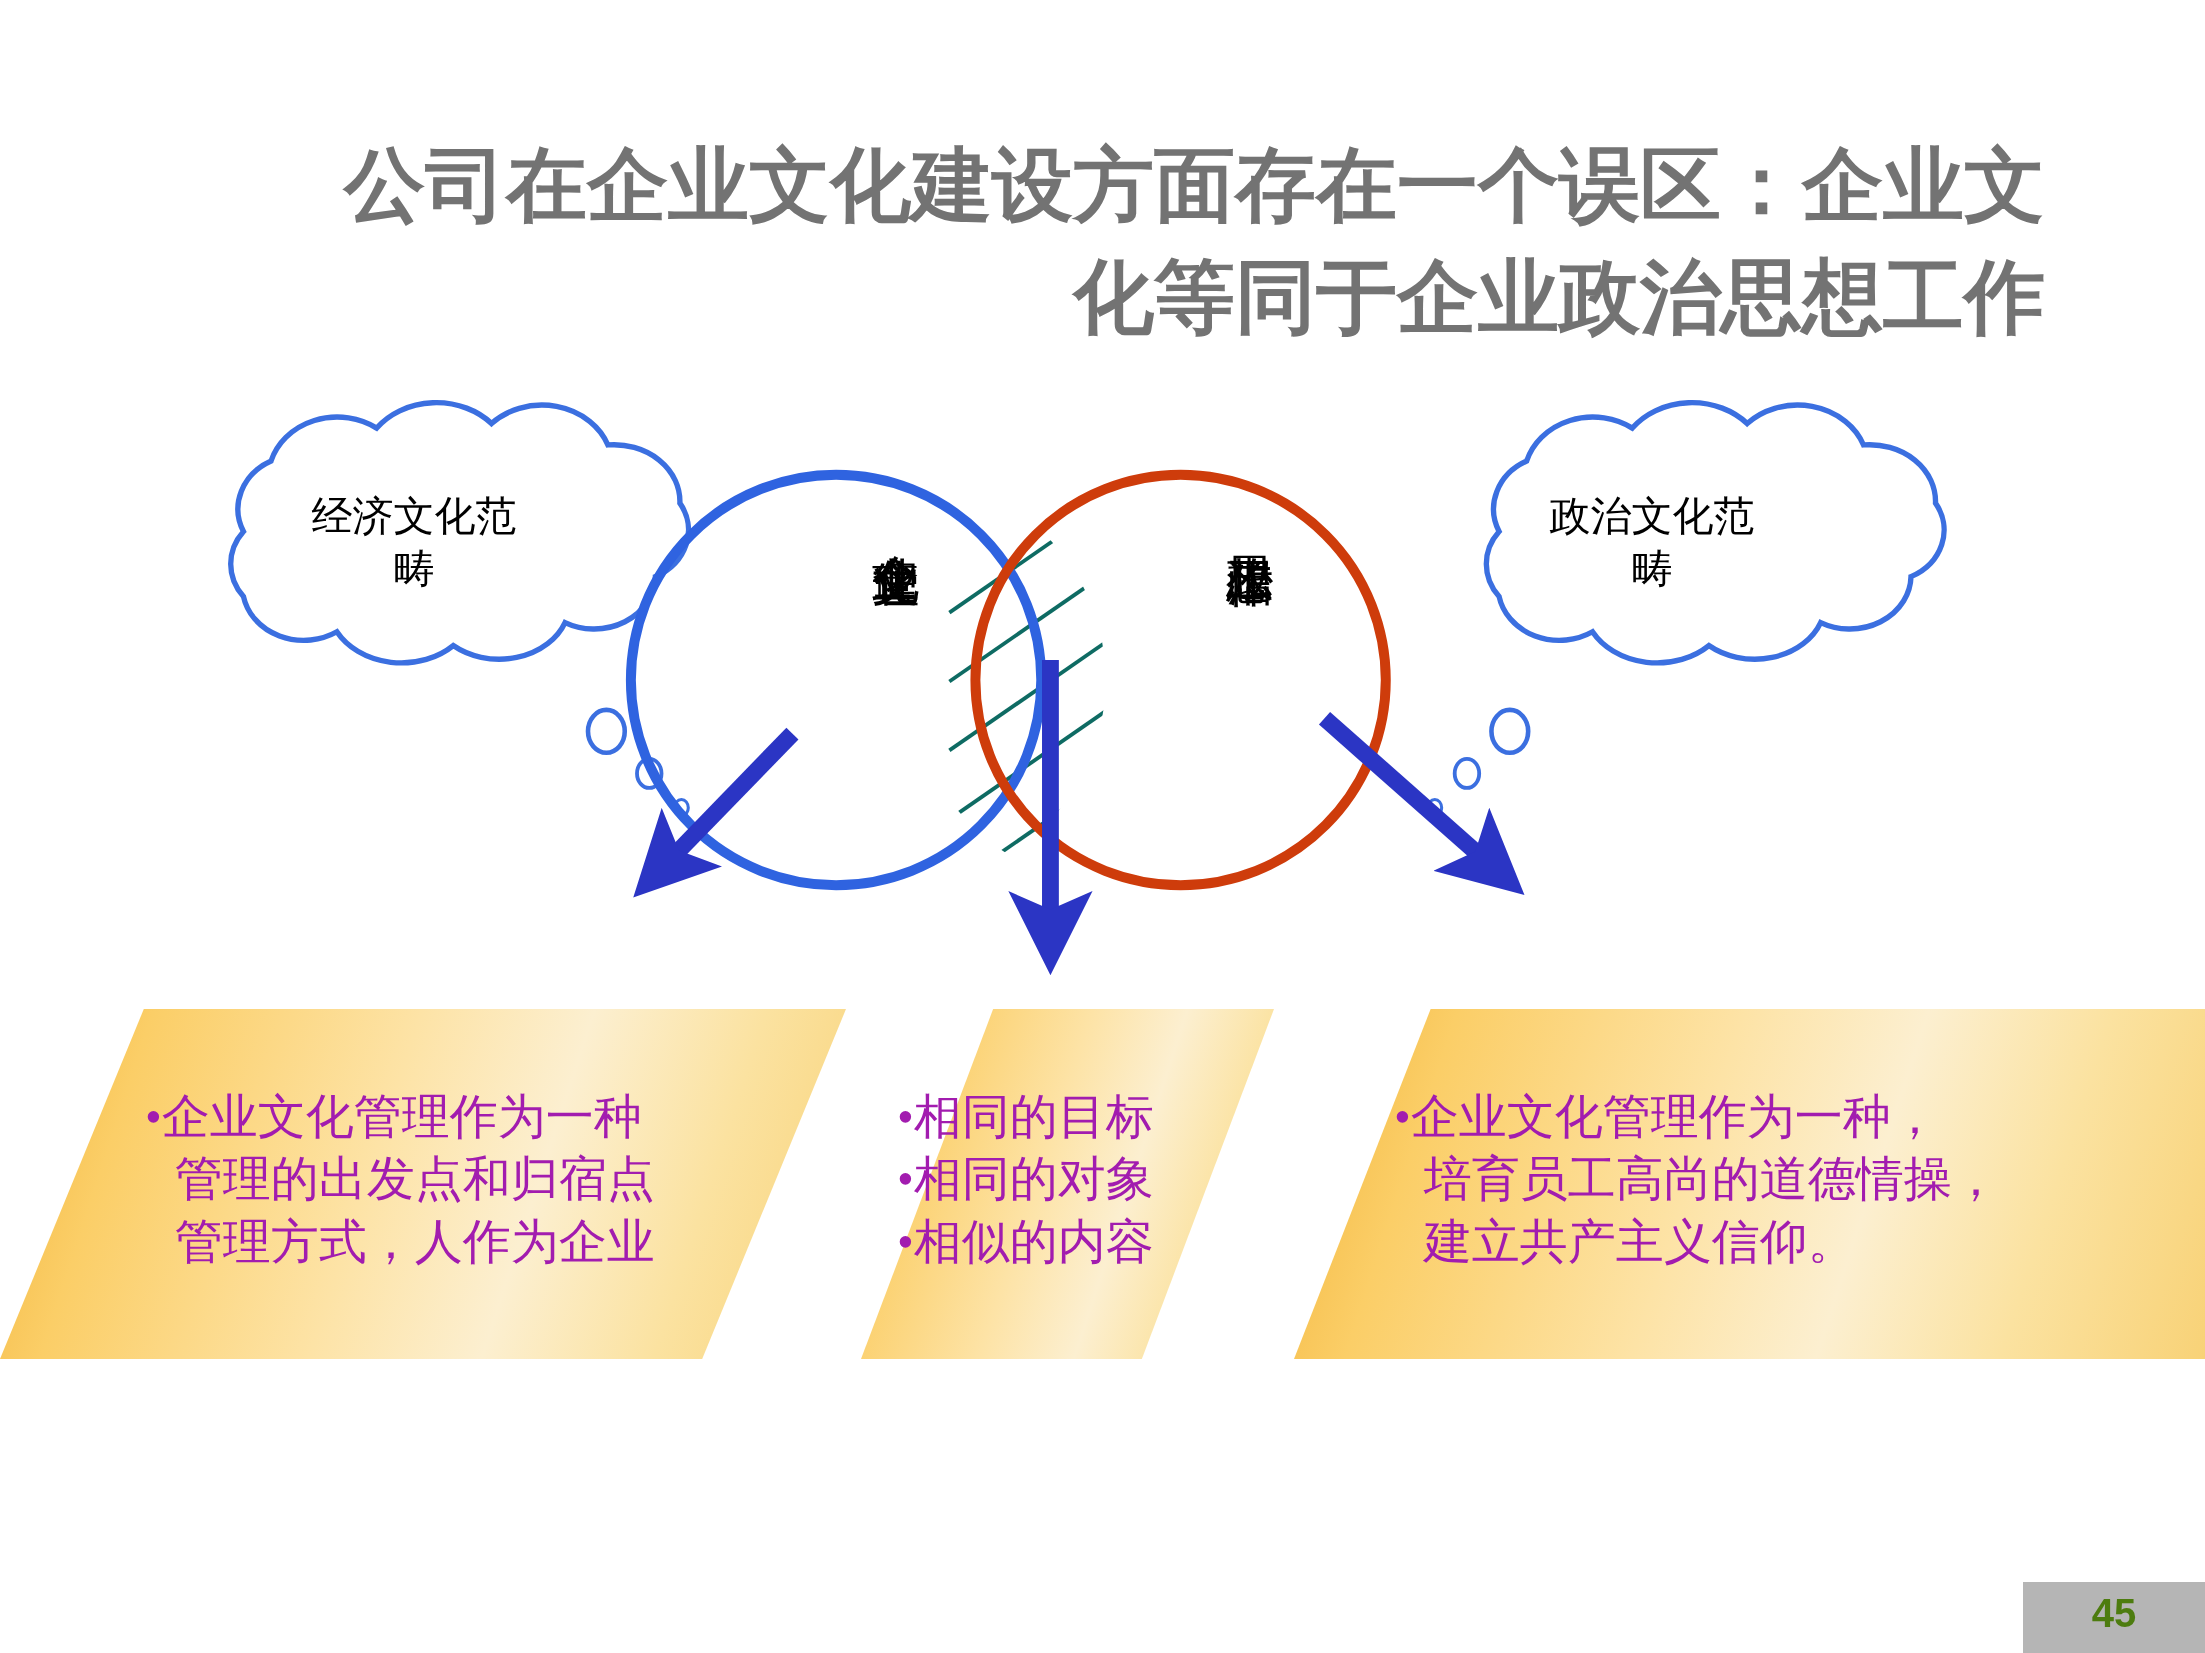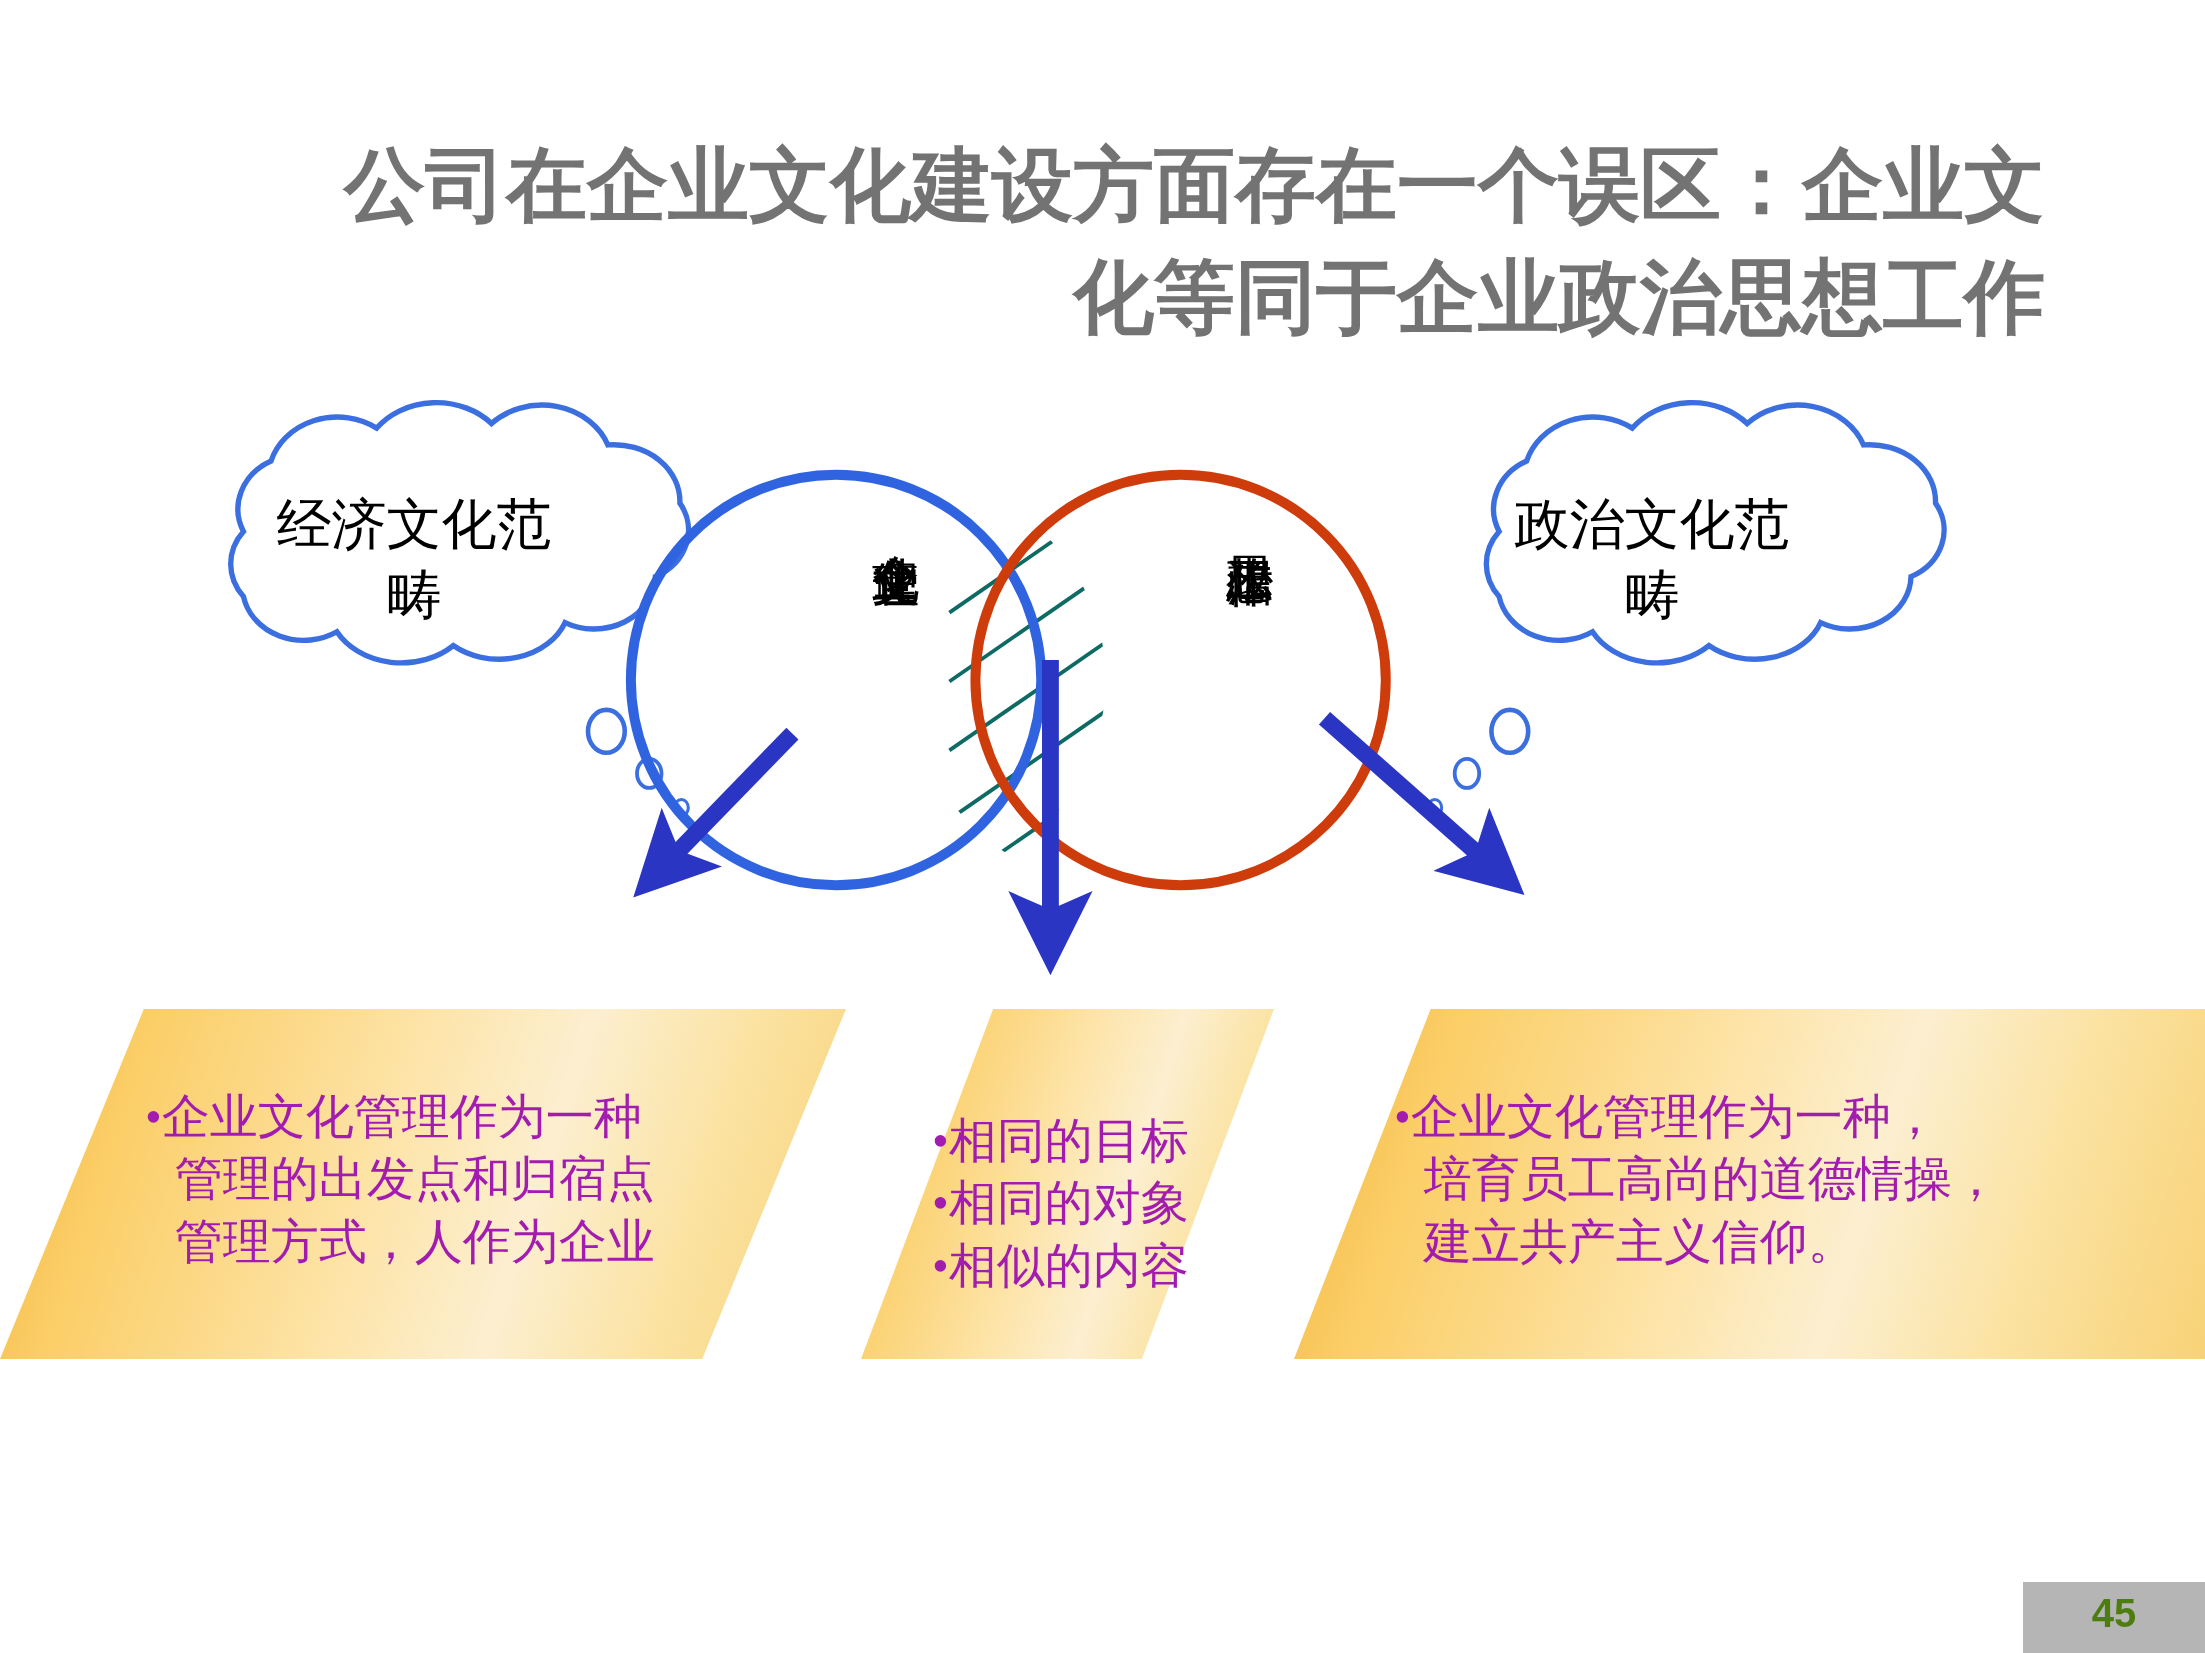--- a/index.html
+++ b/index.html
@@ -38,21 +38,21 @@
     width: 2205px;
     height: 1654px;
     pointer-events: none;
   }
   #diagram svg { display:block; }
 
   
   .cloud-text {
     position: absolute;
     text-align: center;
-    font-size: 55px;
+    font-size: 41px;
     line-height: 1.28;
     color: #000000;
     font-family: "Liberation Serif", "DejaVu Serif", serif;
   }
   #cloud-left-text  { left: 253px;  top: 490px; width: 322px; }
   #cloud-right-text { left: 1491px; top: 490px; width: 322px; }
 
   
   .circle-label {
     position: absolute;
@@ -234,21 +234,21 @@
 </div>
 <div class="panel-body abs" id="panel-1-body" style="left:145px;">
   <div class="bullet-line"><span class="dot">•</span><span>企业文化管理作为一种</span></div>
   <div class="cont-line">管理的出发点和归宿点</div>
   <div class="cont-line">管理方式，人作为企业</div>
 </div>
 
 <div class="panel" id="panel-2">
   <div class="skew"></div>
 </div>
-<div class="panel-body abs" id="panel-2-body" style="left:932px;margin-top:24px;">
+<div class="panel-body abs" id="panel-2-body" style="left:897px;">
   <div class="bullet-line"><span class="dot">•</span><span>相同的目标</span></div>
   <div class="bullet-line"><span class="dot">•</span><span>相同的对象</span></div>
   <div class="bullet-line"><span class="dot">•</span><span>相似的内容</span></div>
 </div>
 
 <div class="panel" id="panel-3">
   <div class="skew"></div>
 </div>
 <div class="panel-body abs" id="panel-3-body" style="left:1394px;">
   <div class="bullet-line"><span class="dot">•</span><span>企业文化管理作为一种，</span></div>

